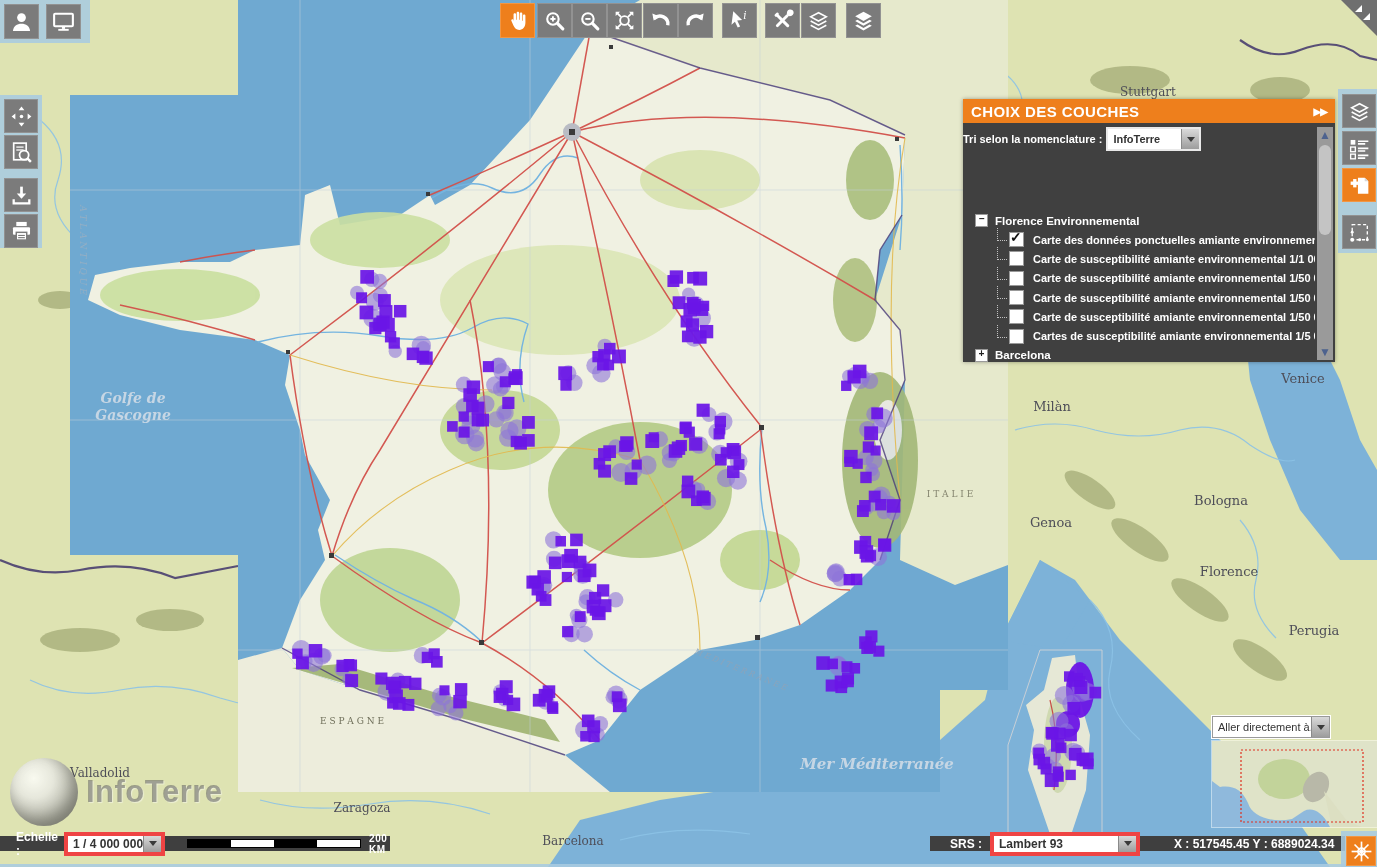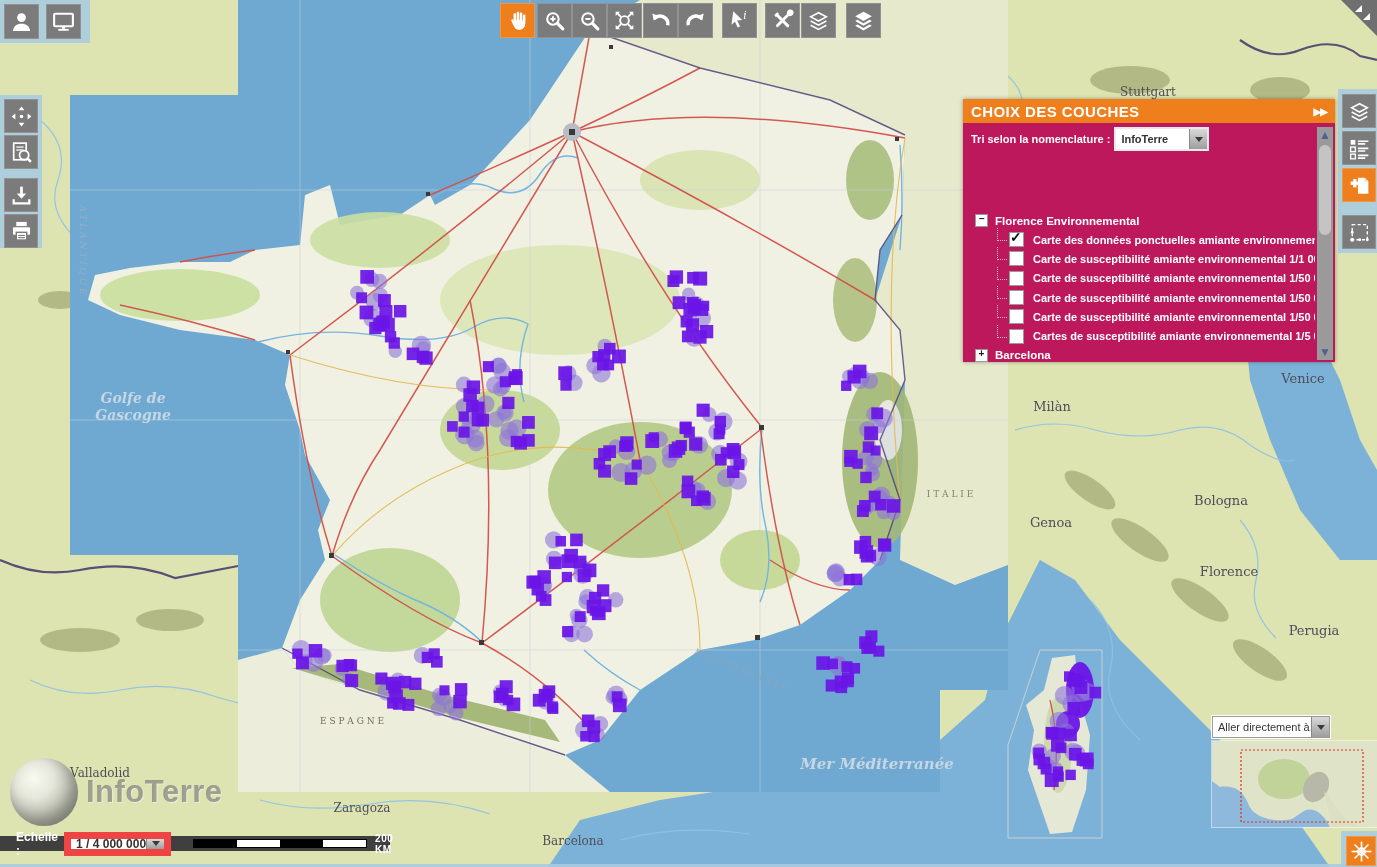--- a/index.html
+++ b/index.html
@@ -10,30 +10,30 @@
   .backing{position:absolute;background:rgba(169,203,224,0.88);}
   .ui-btn{position:absolute;width:35px;height:35px;background:#7B7B7B;
           display:flex;align-items:center;justify-content:center;cursor:pointer;
           box-shadow:inset 0 0 0 1px rgba(255,255,255,0.18);}
   .ui-btn svg{width:25px;height:25px;display:block;}
   .ui-btn.small{width:34px;height:34px;}
   .ui-btn.active,.ui-btn.accent{background:#EE7F1C;}
 
   
   #layers-panel{position:absolute;left:963px;top:99px;width:372px;height:263px;
-                background:#be185d;box-shadow:0 0 4px rgba(0,0,0,.35);}
+                background:#404040;box-shadow:0 0 4px rgba(0,0,0,.35);}
   .panel-header{height:24px;background:#EE7F1C;color:#fff;display:flex;align-items:center;
                 padding:0 8px;font-size:15px;font-weight:bold;letter-spacing:.4px;}
   .panel-header .spacer{flex:1;}
   .collapse-arrows{font-size:10px;letter-spacing:-1px;cursor:pointer;}
   .catalog-bar{height:27px;background:#4B4B4B;color:#fff;font-size:13.5px;font-weight:bold;
                display:flex;align-items:center;padding-left:30px;}
-  .sort-row{display:flex;align-items:center;height:32px;padding-left:8px;color:#fff;
+  .sort-row{display:flex;align-items:center;height:32px;color:#fff;
             font-size:11px;font-weight:bold;}
-  .select{background:#fff;border:7px solid #ef4444;display:flex;align-items:stretch;
+  .select{background:#fff;border:4px solid #ef4444;display:flex;align-items:stretch;
           height:22px;box-sizing:border-box;cursor:pointer;}
   .select .select-value{flex:1;font-size:11px;color:#333;display:flex;align-items:center;
           padding-left:5px;white-space:nowrap;overflow:hidden;}
   .select .select-arrow{width:17px;background:linear-gradient(#d9d9d9,#9d9d9d);
           border-left:1px solid #8a8a8a;display:flex;align-items:center;justify-content:center;}
   .select .select-arrow::after{content:"";border:4px solid transparent;border-top:5px solid #3a3a3a;margin-top:4px;}
   #sort-select{width:95px;margin-left:4px;border:2px solid #e9e9e9;height:24px;}
 
   #layer-tree{position:absolute;left:0;top:112px;right:20px;bottom:0;overflow:hidden;color:#fff;}
   .tree-parent{display:flex;align-items:center;height:19px;padding-left:12px;
@@ -888,20 +888,28 @@
     </div>
     <div id="scalebar">
       <div class="seg b"></div>
       <div class="seg w"></div>
       <div class="seg b"></div>
       <div class="seg w"></div>
     </div>
     <span id="scalebar-text">200 KM</span>
   </div>
 
+  <div class="statusbar" style="left:930px;top:836px;width:415px">
+    <span style="margin-left:20px">SRS :</span>
+    <div class="select" style="width:150px;margin-left:8px;height:24px">
+      <span class="select-value" style="font-size:12px">Lambert 93</span>
+      <span class="select-arrow"></span>
+    </div>
+    <span style="margin-left:34px">X : 517545.45 Y : 6889024.34</span>
+  </div>
 
   <div class="backing" style="left:1341px;top:831px;width:36px;height:36px"></div>
   <div class="ui-btn accent" style="left:1346px;top:836px;width:30px;height:30px" id="compass-btn">
       <svg viewBox="0 0 24 24">
         <g stroke="#fff" stroke-width="1.6">
           <line x1="12" y1="2.5" x2="12" y2="21.5"></line>
           <line x1="2.5" y1="12" x2="21.5" y2="12"></line>
           <line x1="5.3" y1="5.3" x2="18.7" y2="18.7"></line>
           <line x1="5.3" y1="18.7" x2="18.7" y2="5.3"></line>
         </g>

